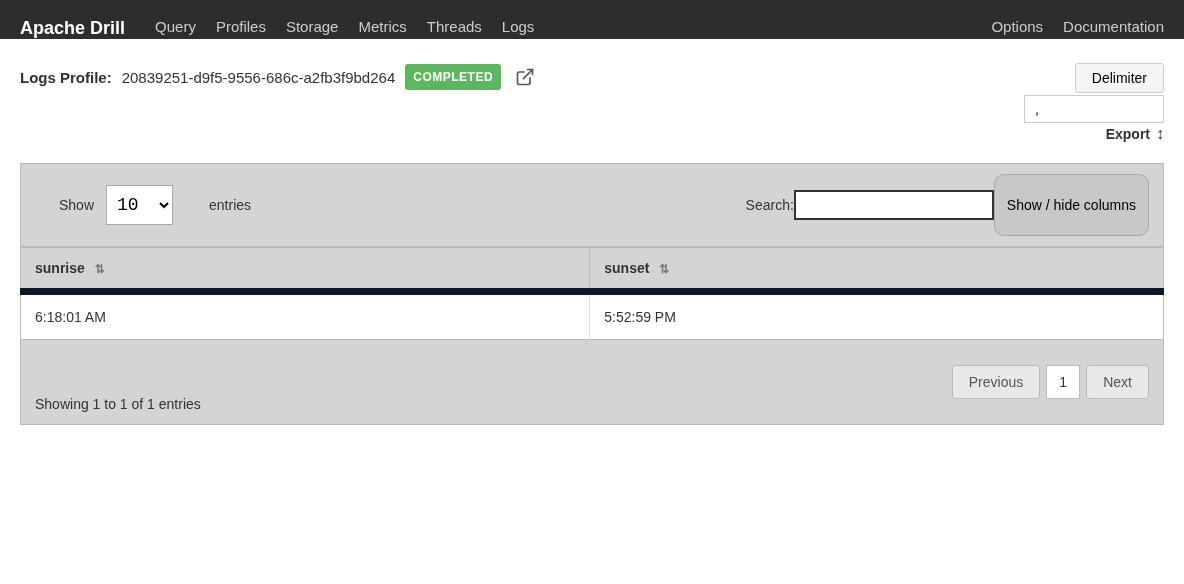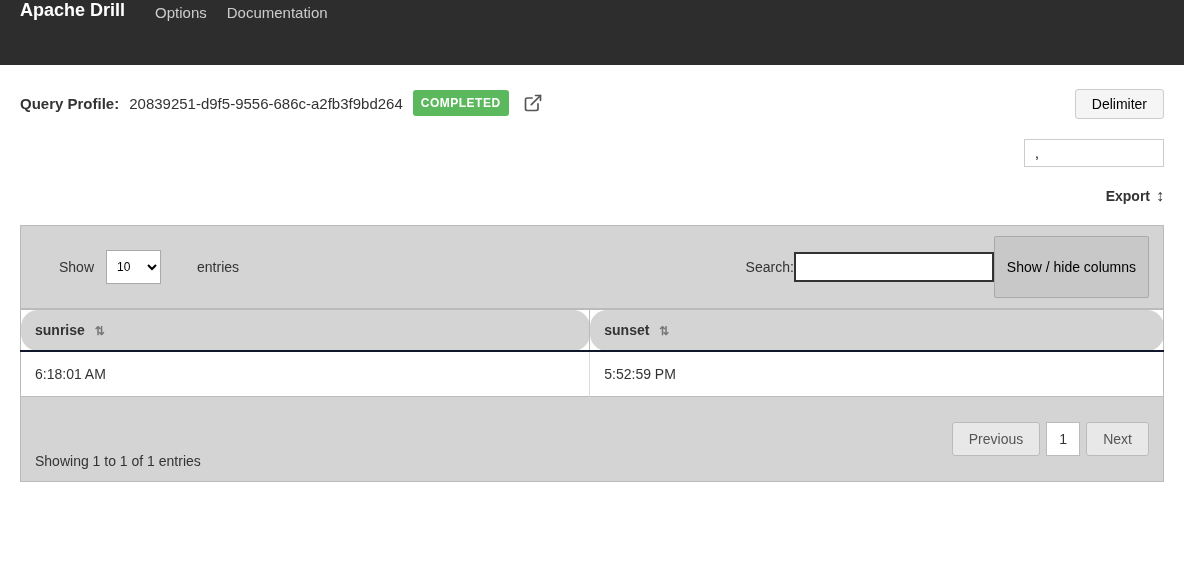--- a/index.html
+++ b/index.html
@@ -7,23 +7,23 @@
       font-family: -apple-system, BlinkMacSystemFont, "Segoe UI", Helvetica, Arial, sans-serif;
       font-size: 14px;
       background: #fff;
       color: #333;
     }
 
     
     nav {
       background: #2d2d2d;
       display: flex;
-      align-items: flex-start;
+      align-items: flex-end;
       padding: 0 20px;
-      height: 65px;
+      height: 39px;
     }
     .nav-brand {
       color: #fff;
       font-size: 18px;
       font-weight: bold;
       margin-right: 30px;
       white-space: nowrap;
     }
     .nav-links-left {
       display: flex;
@@ -88,21 +88,21 @@
     .external-link-icon svg {
       width: 20px;
       height: 20px;
     }
 
     
     .delimiter-export {
       display: flex;
       flex-direction: column;
       align-items: flex-end;
-      gap: 20px;
+      gap: 2px;
     }
     .delimiter-btn {
       background: #f5f5f5;
       border: 1px solid #ccc;
       padding: 6px 16px;
       font-size: 14px;
       cursor: pointer;
       border-radius: 3px;
     }
     .delimiter-input {
@@ -130,75 +130,75 @@
       border: 1px solid #bbb;
       padding: 10px 14px;
       display: flex;
       align-items: center;
       gap: 12px;
     }
     .show-label { font-size: 14px; margin-left: 24px; }
     .entries-select {
       border: 1px solid #aaa;
       padding: 8px 6px;
-      font-size: 12px;
+      font-size: 18px;
       background: #fff;
       cursor: pointer;
+      font-family: Liberation Mono, monospace;
     }
     .search-section {
       margin-left: auto;
       display: flex;
       align-items: center;
     }
     .search-label { font-size: 14px; }
     .search-input {
       border: 2px solid #333;
       padding: 5px 8px;
       font-size: 14px;
       width: 200px;
       outline: none;
     }
     .show-hide-btn {
       background: #c8c8c8;
       border: 1px solid #aaa;
       padding: 22px 12px;
       font-size: 14px;
       cursor: pointer;
-      border-radius: 2px;
+      border-radius: 10px;
     }
 
     
     .data-table {
       width: 100%;
       border-collapse: collapse;
       border: 1px solid #bbb;
     }
     .data-table thead tr {
       background: #d4d4d4;
     }
     .data-table th {
       padding: 12px 14px;
       text-align: left;
       font-weight: bold;
       font-size: 14px;
       border-right: 1px solid #bbb;
       user-select: none;
-      border-radius: 17px;
     }
     .data-table th:last-child { border-right: none; }
     .sort-icon {
       margin-left: 6px;
       color: #777;
       font-size: 12px;
     }
     .data-table td {
       padding: 14px 14px;
       font-size: 14px;
       border-right: 1px solid #ddd;
-      border-top: 2px solid #0f172a;
+      border-top: 7px solid #0f172a;
     }
     .data-table td:last-child { border-right: none; }
     .data-table tbody tr:nth-child(even) { background: #f9f9f9; }
 
     
     .table-footer {
       background: #d4d4d4;
       border: 1px solid #bbb;
       border-top: none;
       padding: 12px 14px;
@@ -228,31 +228,39 @@
       font-size: 14px;
       min-width: 34px;
       text-align: center;
     }
   </style>
 </head>
 <body>
 
 <nav>
   <span class="nav-brand">Apache Drill</span>
+  <div class="nav-links-left">
+    <a class="nav-link">Query</a>
+    <a class="nav-link">Profiles</a>
+    <a class="nav-link">Storage</a>
+    <a class="nav-link">Metrics</a>
+    <a class="nav-link">Threads</a>
+    <a class="nav-link">Logs</a>
+  </div>
   <div class="nav-links-right">
     <a class="nav-link">Options</a>
     <a class="nav-link">Documentation</a>
   </div>
 </nav>
 
 <div class="main">
 
   <div class="query-profile-row">
     <div class="query-profile-left">
-      <span class="query-profile-label">Query Profile:</span>
+      <span class="query-profile-label">Logs Profile:</span>
       <span class="query-profile-id">20839251-d9f5-9556-686c-a2fb3f9bd264</span>
       <span class="badge-completed">COMPLETED</span>
       <span class="external-link-icon">
         <svg viewBox="0 0 24 24" fill="none" stroke="currentColor" stroke-width="2" stroke-linecap="round" stroke-linejoin="round">
           <path d="M18 13v6a2 2 0 0 1-2 2H5a2 2 0 0 1-2-2V8a2 2 0 0 1 2-2h6"></path>
           <polyline points="15 3 21 3 21 9"></polyline>
           <line x1="10" y1="14" x2="21" y2="3"></line>
         </svg>
       </span>
     </div>

